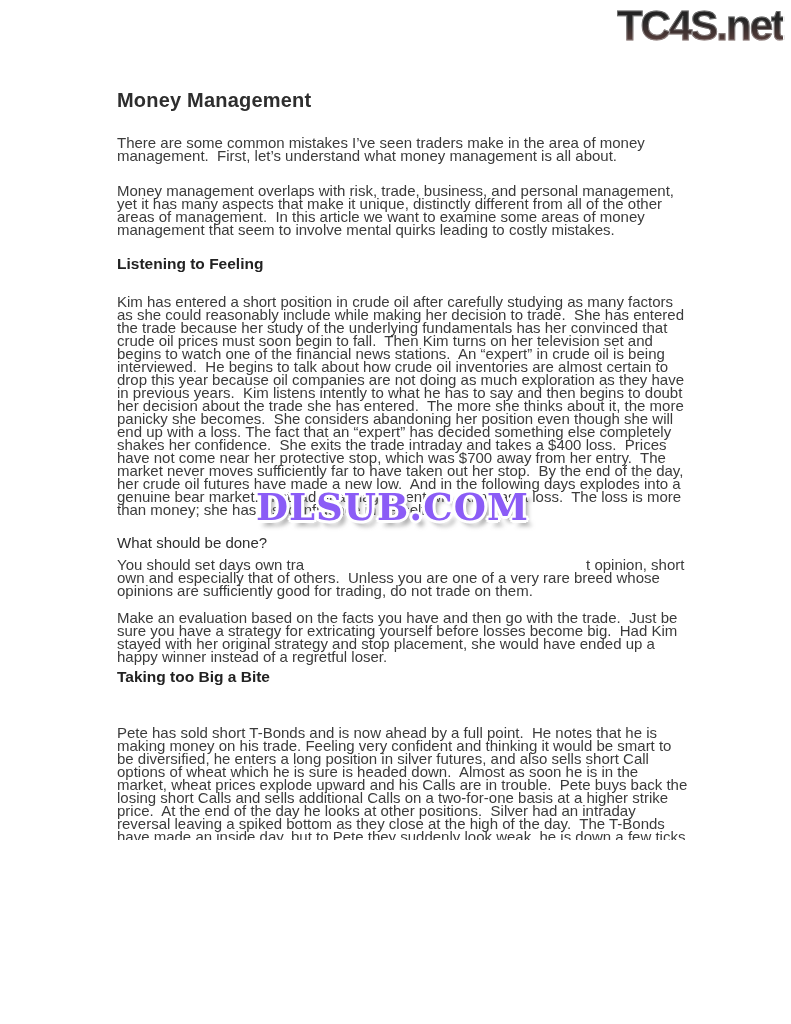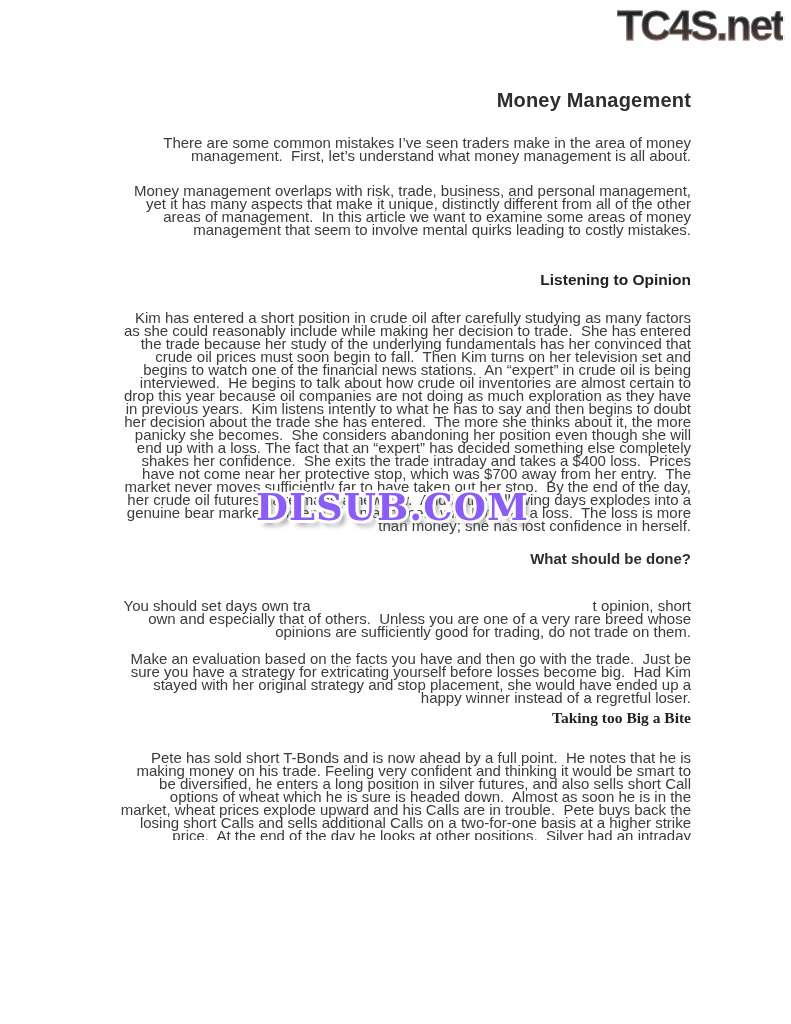--- a/index.html
+++ b/index.html
@@ -23,41 +23,40 @@
     -webkit-background-clip:text;
     background-clip:text;
     color:transparent;
     -webkit-text-stroke:1px rgba(205,205,205,0.45);
   }
 
   
   .content {
     position:absolute; left:117px; top:88px; width:574px;
     color:#3b3b3b;
-    text-align:right;
   }
   h1.title {
     font-size:20px; line-height:24px; font-weight:bold;
     color:#2e2e2e; margin:0 0 24px 0; letter-spacing:0.2px;
   }
   h2.section-heading {
     font-size:15.5px; line-height:19px; font-weight:bold;
     color:#222; margin:0 0 22px 0;
   }
-  h2.section-heading.second { margin-bottom:24px;font-family:Liberation Serif, serif; }
+  h2.section-heading.second { margin-bottom:40px; }
   .para {
     font-size:15px; line-height:13px;
     white-space:pre-wrap;
     margin:0 0 14px 0;
     color:#3b3b3b;
   }
   .para.intro1 { margin-bottom:22px; }
-  .para.intro2 { margin-bottom:34px; }
+  .para.intro2 { margin-bottom:18px; }
   .para.kim    { margin-bottom:20px; }
-  .para.sub    { font-weight:bold; color:#2e2e2e; margin-bottom:34px; }
+  .para.sub    { font-weight:normal; color:#2e2e2e; margin-bottom:9px; }
   .para.make   { margin-bottom:4px; }
   .wm-gap { display:inline-block; width:282px; height:1px; }
 
   
   .watermark {
     position:absolute; left:256px; top:486px;
     font-family:"DejaVu Serif", serif;
     font-weight:bold;
     font-size:37px; line-height:42px;
     letter-spacing:1px;
@@ -98,21 +97,21 @@
 <div class="page">
 
   <div class="top-logo">TC4S.net</div>
 
   <div class="content">
     <h1 class="title">Money Management</h1>
 
     <p class="para intro1">There are some common mistakes I’ve seen traders make in the area of money management.  First, let’s understand what money management is all about.</p>
     <p class="para intro2">Money management overlaps with risk, trade, business, and personal management, yet it has many aspects that make it unique, distinctly different from all of the other areas of management.  In this article we want to examine some areas of money management that seem to involve mental quirks leading to costly mistakes.</p>
 
-    <h2 class="section-heading">Listening to Opinion</h2>
+    <h2 class="section-heading">Listening to Feeling</h2>
     <p class="para kim">Kim has entered a short position in crude oil after carefully studying as many factors as she could reasonably include while making her decision to trade.  She has entered the trade because her study of the underlying fundamentals has her convinced that crude oil prices must soon begin to fall.  Then Kim turns on her television set and begins to watch one of the financial news stations.  An “expert” in crude oil is being interviewed.  He begins to talk about how crude oil inventories are almost certain to drop this year because oil companies are not doing as much exploration as they have in previous years.  Kim listens intently to what he has to say and then begins to doubt her decision about the trade she has entered.  The more she thinks about it, the more panicky she becomes.  She considers abandoning her position even though she will end up with a loss. The fact that an “expert” has decided something else completely shakes her confidence.  She exits the trade intraday and takes a $400 loss.  Prices have not come near her protective stop, which was $700 away from her entry.  The market never moves sufficiently far to have taken out her stop.  By the end of the day, her crude oil futures have made a new low.  And in the following days explodes into a genuine bear market.  Instead of a magnificent win, Kim has a loss.  The loss is more than money; she has lost confidence in herself.</p>
 
     <p class="para sub">What should be done?</p>
 
     <p class="para advice"><span>You should set days own tra</span><span class="wm-gap"></span><span>t opinion, short own and</span> <span>especially that of others.  Unless you are one of a very rare breed whose opinions are sufficiently good for trading, do not trade on them.</span></p>
 
     <p class="para make">Make an evaluation based on the facts you have and then go with the trade.  Just be sure you have a strategy for extricating yourself before losses become big.  Had Kim stayed with her original strategy and stop placement, she would have ended up a happy winner instead of a regretful loser.</p>
 
     <h2 class="section-heading second">Taking too Big a Bite</h2>
     <p class="para">Pete has sold short T-Bonds and is now ahead by a full point.  He notes that he is making money on his trade. Feeling very confident and thinking it would be smart to be diversified, he enters a long position in silver futures, and also sells short Call options of wheat which he is sure is headed down.  Almost as soon he is in the market, wheat prices explode upward and his Calls are in trouble.  Pete buys back the losing short Calls and sells additional Calls on a two-for-one basis at a higher strike price.  At the end of the day he looks at other positions.  Silver had an intraday reversal leaving a spiked bottom as they close at the high of the day.  The T-Bonds have made an inside day, but to Pete they suddenly look weak, he is down a few ticks.  At the end of the day, he finds that most of the money he had made on his short T-Bonds was used to buy back the short wheat Call options.  He covered those and now has additional premium in his account, but he also has additional risk, and is short Calls in a rising market – not an enviable position.   Moreover, he is now worried about his long silver futures based on the fact that silver closed at its lows on what seems to be a genuine reversal.  To further aggravate the situation, he has lost confidence in himself.  What was once happy, simple, winning silver long has now become an ugly, confusing mess, and Pete has a good chance of ending up a loser on all three trades.  If Pete keeps over-trading in this fashion, he could end up like the poor fellow in the picture.</p>

